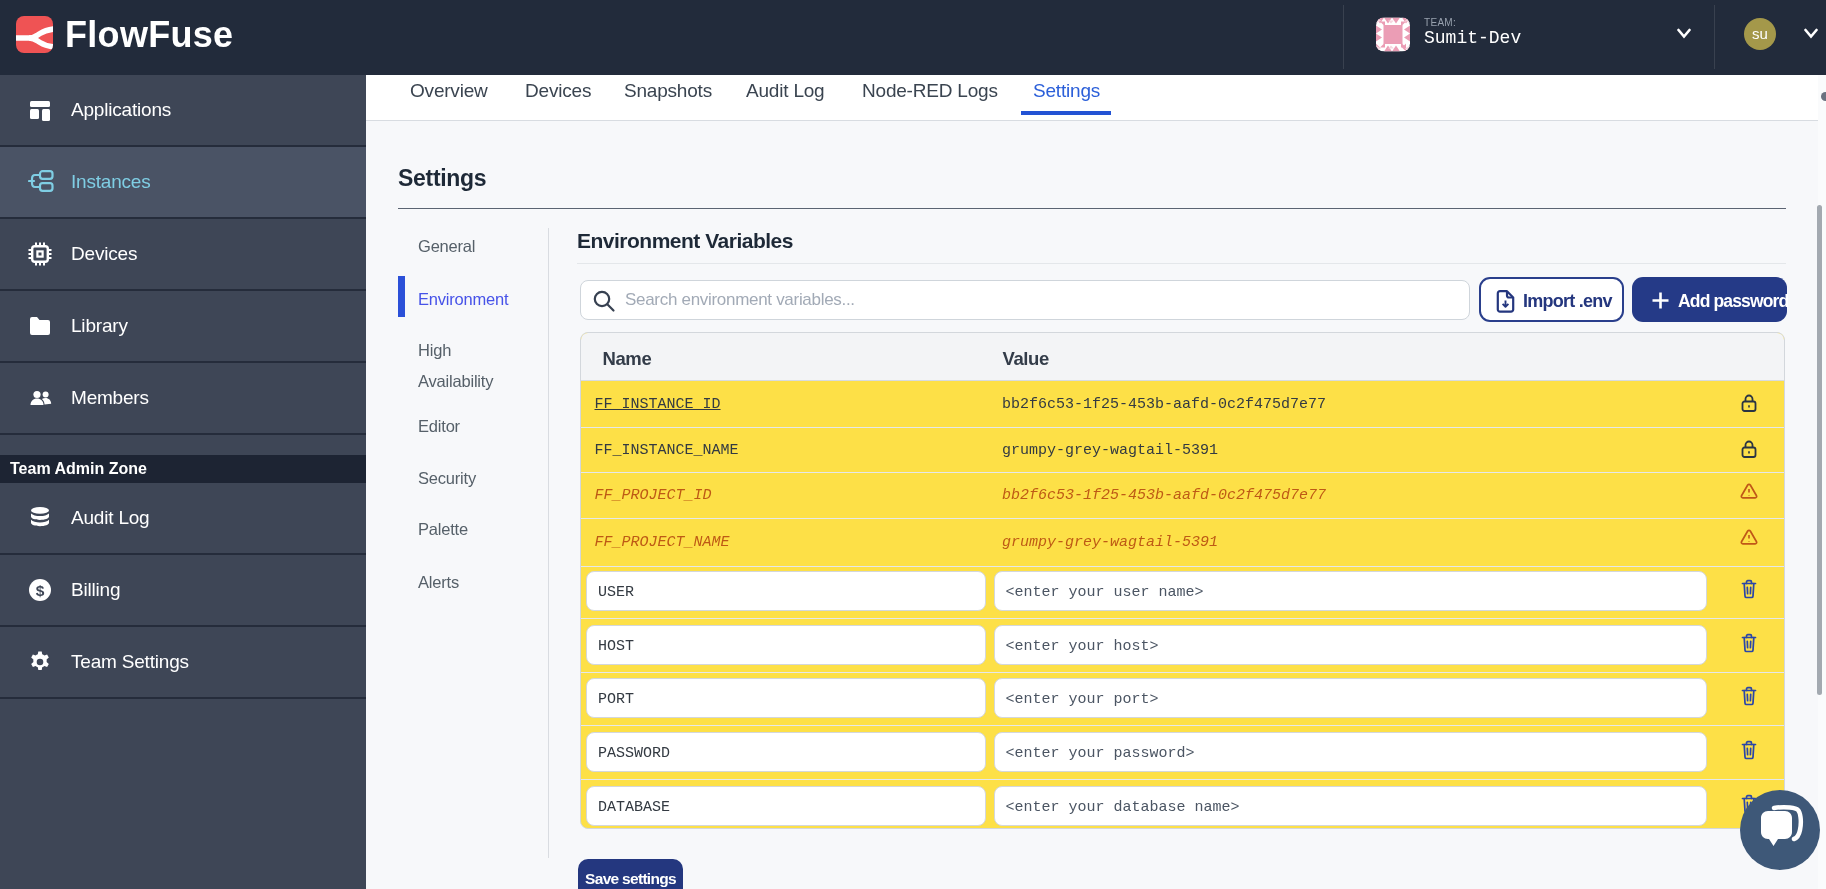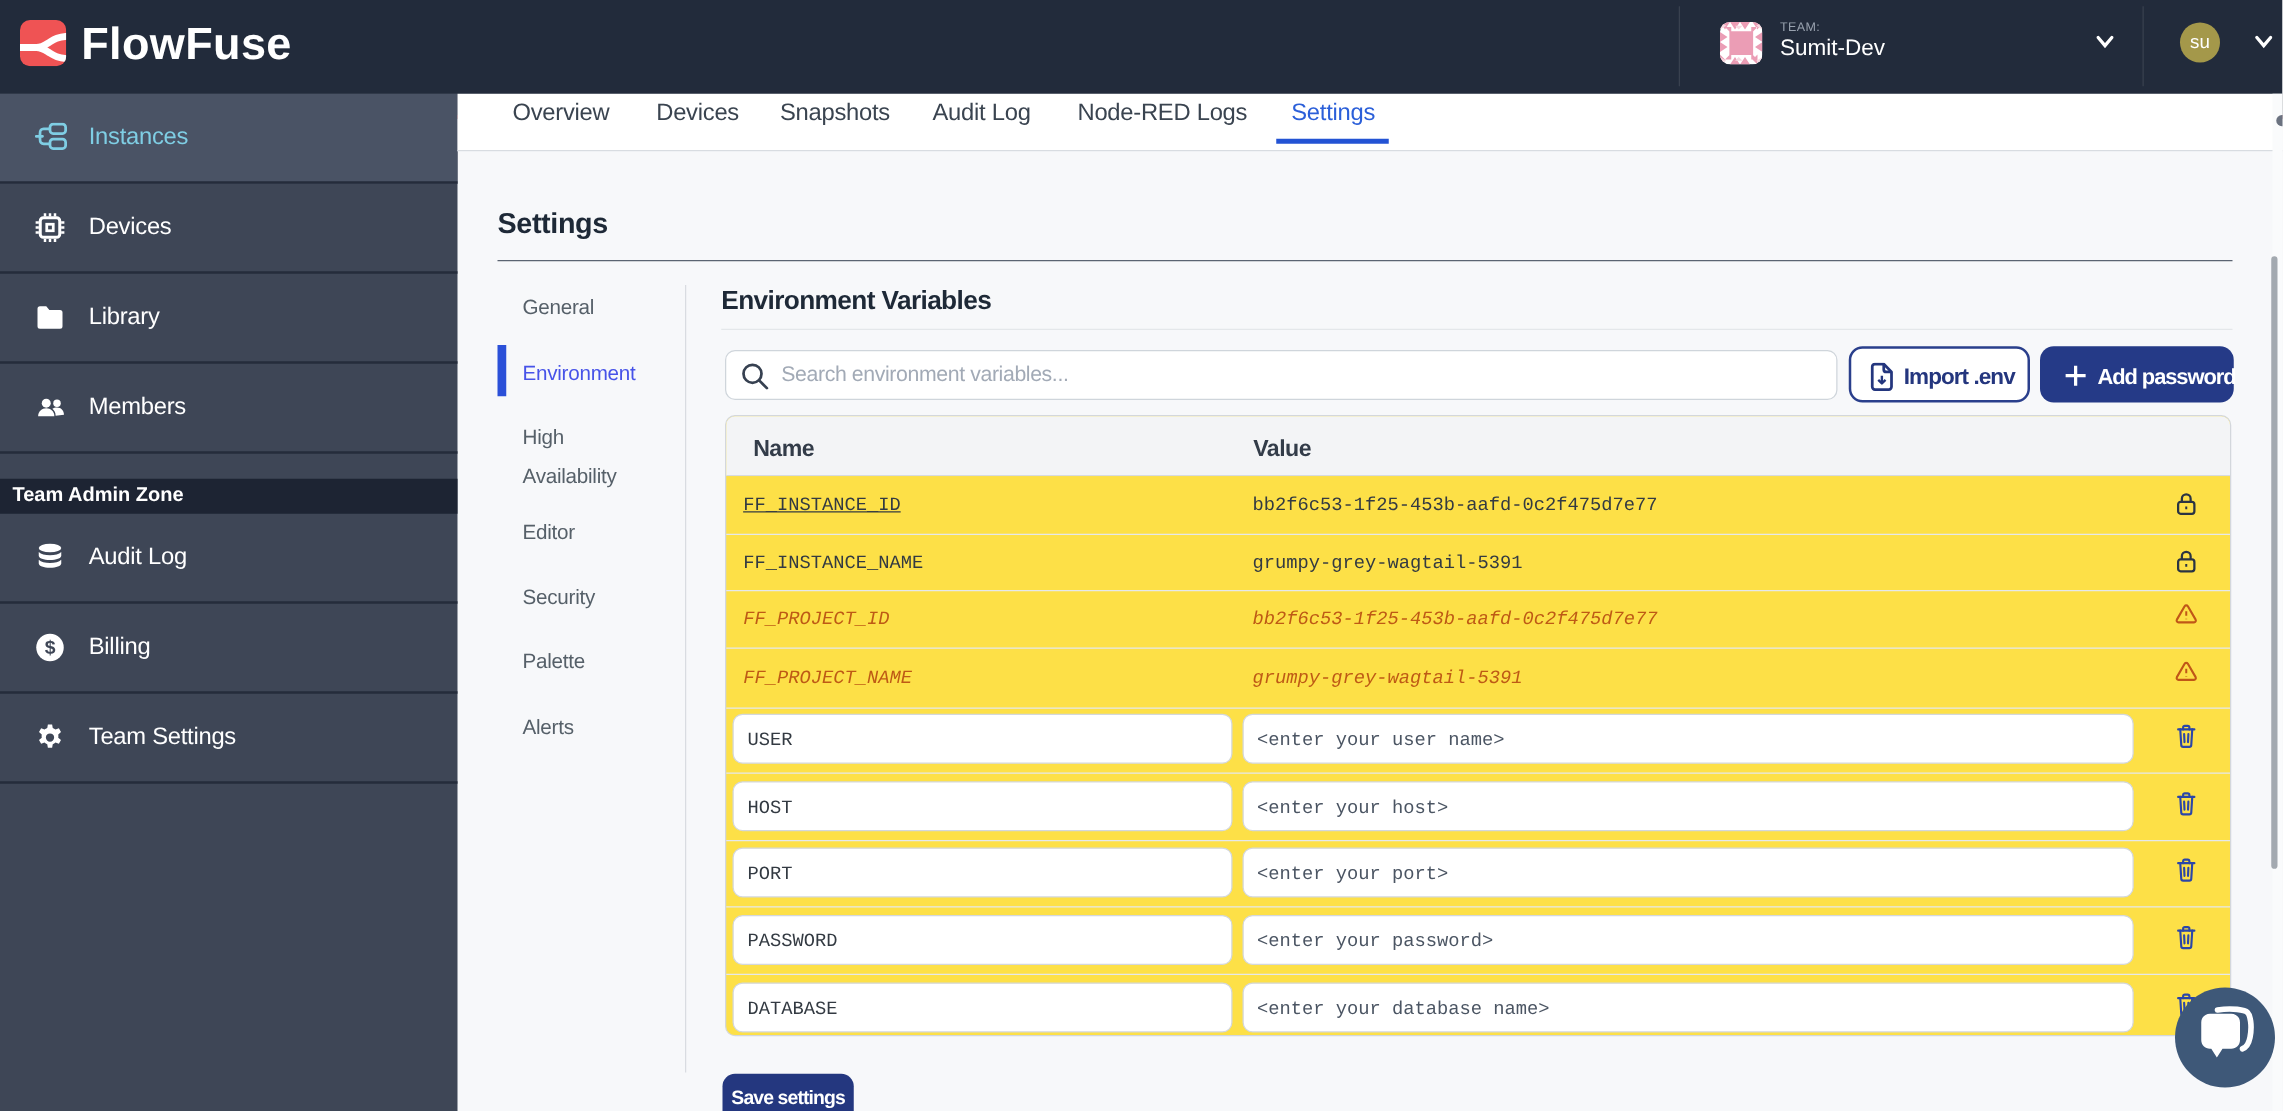--- a/index.html
+++ b/index.html
@@ -6,21 +6,21 @@
   html,body { width:1826px; height:889px; overflow:hidden; }
   body { font-family:"Liberation Sans", sans-serif; background:#f7f8fa; position:relative; }
   .abs { position:absolute; }
   
   #header { position:absolute; left:0; top:0; width:1826px; height:95px; background:#222b3b; border-bottom:3px solid #d52027; }
   #logoSq { position:absolute; left:16px; top:16px; }
   #logoTxt { position:absolute; left:65px; top:14.4px; font-size:36px; font-weight:bold; color:#fff; letter-spacing:0.3px; line-height:1.15; }
   .hdiv { position:absolute; top:5px; height:64px; width:1px; background:#39414f; }
   #teamIcon { position:absolute; left:1376px; top:17px; }
   #teamLbl { position:absolute; left:1424px; top:17px; font-size:10px; color:#98a1ae; line-height:11px; letter-spacing:0.3px; }
-  #teamName { position:absolute; left:1424px; top:27.5px; font-size:18px; color:#fff; line-height:20px; }
+  #teamName { position:absolute; left:1424px; top:27.5px; font-size:18px; color:#fff; line-height:20px;font-family:Liberation Mono, monospace; }
   .chev { position:absolute; }
   #suAv { position:absolute; left:1744px; top:18px; width:32px; height:32px; border-radius:50%; background:#a4984a; color:#fff; font-size:15px; text-align:center; line-height:32px; }
   
   #sidebar { position:absolute; left:0; top:75px; width:366px; height:814px; background:#3e4656; }
   .navitem { position:relative; height:72px; border-bottom:2px solid #252c3b; color:#fff; font-size:19px; letter-spacing:-0.2px; }
   .navitem .lbl { position:absolute; left:71px; top:50%; transform:translateY(-50%); }
   .navitem .ico { position:absolute; left:28px; top:50%; transform:translateY(-50%); width:26px; height:24px; }
   .navitem.active { background:#4a5365; color:#7fcee4; }
   #adminband { height:28px; margin-top:20px; background:#1d2433; color:#fff; font-size:16px; font-weight:bold; line-height:28px; padding-left:10px; }
   
@@ -103,20 +103,28 @@
     <svg class="chev" style="left:1677px; top:28px;" width="14" height="11" viewBox="0 0 14 11">
       <path d="M1.5 2 L7 8.5 L12.5 2" stroke="#fff" stroke-width="2.6" fill="none" stroke-linecap="round"></path>
     </svg>
     <div id="suAv">su</div>
     <svg class="chev" style="left:1804px; top:28px;" width="14" height="11" viewBox="0 0 14 11">
       <path d="M1.5 2 L7 8.5 L12.5 2" stroke="#fff" stroke-width="2.6" fill="none" stroke-linecap="round"></path>
     </svg>
   </div>
 
   <div id="sidebar">
+    <div class="navitem">
+      <span class="ico"><svg width="24" height="24" viewBox="0 0 24 24">
+          <rect x="2" y="3" width="20" height="6" rx="1.5" fill="#fff"></rect>
+          <rect x="2" y="11" width="9" height="10" rx="1.5" fill="#fff"></rect>
+          <rect x="14" y="11" width="8" height="12" rx="1.5" fill="#fff"></rect>
+        </svg></span>
+      <span class="lbl">Applications</span>
+    </div>
     <div class="navitem active">
       <span class="ico"><svg width="26" height="22" viewBox="0 0 26 22" fill="none" stroke="#7fcee4" stroke-width="2.2">
           <rect x="12" y="1.2" width="12.5" height="7.6" rx="2.5"></rect>
           <rect x="12" y="13.2" width="12.5" height="7.6" rx="2.5"></rect>
           <path d="M12 5 H7 C4 5 4 7 4 9 v4 c0 2 0 4 3 4 h5"></path>
           <path d="M1 11 h5" stroke-linecap="round"></path>
         </svg></span>
       <span class="lbl">Instances</span>
     </div>
     <div class="navitem">

